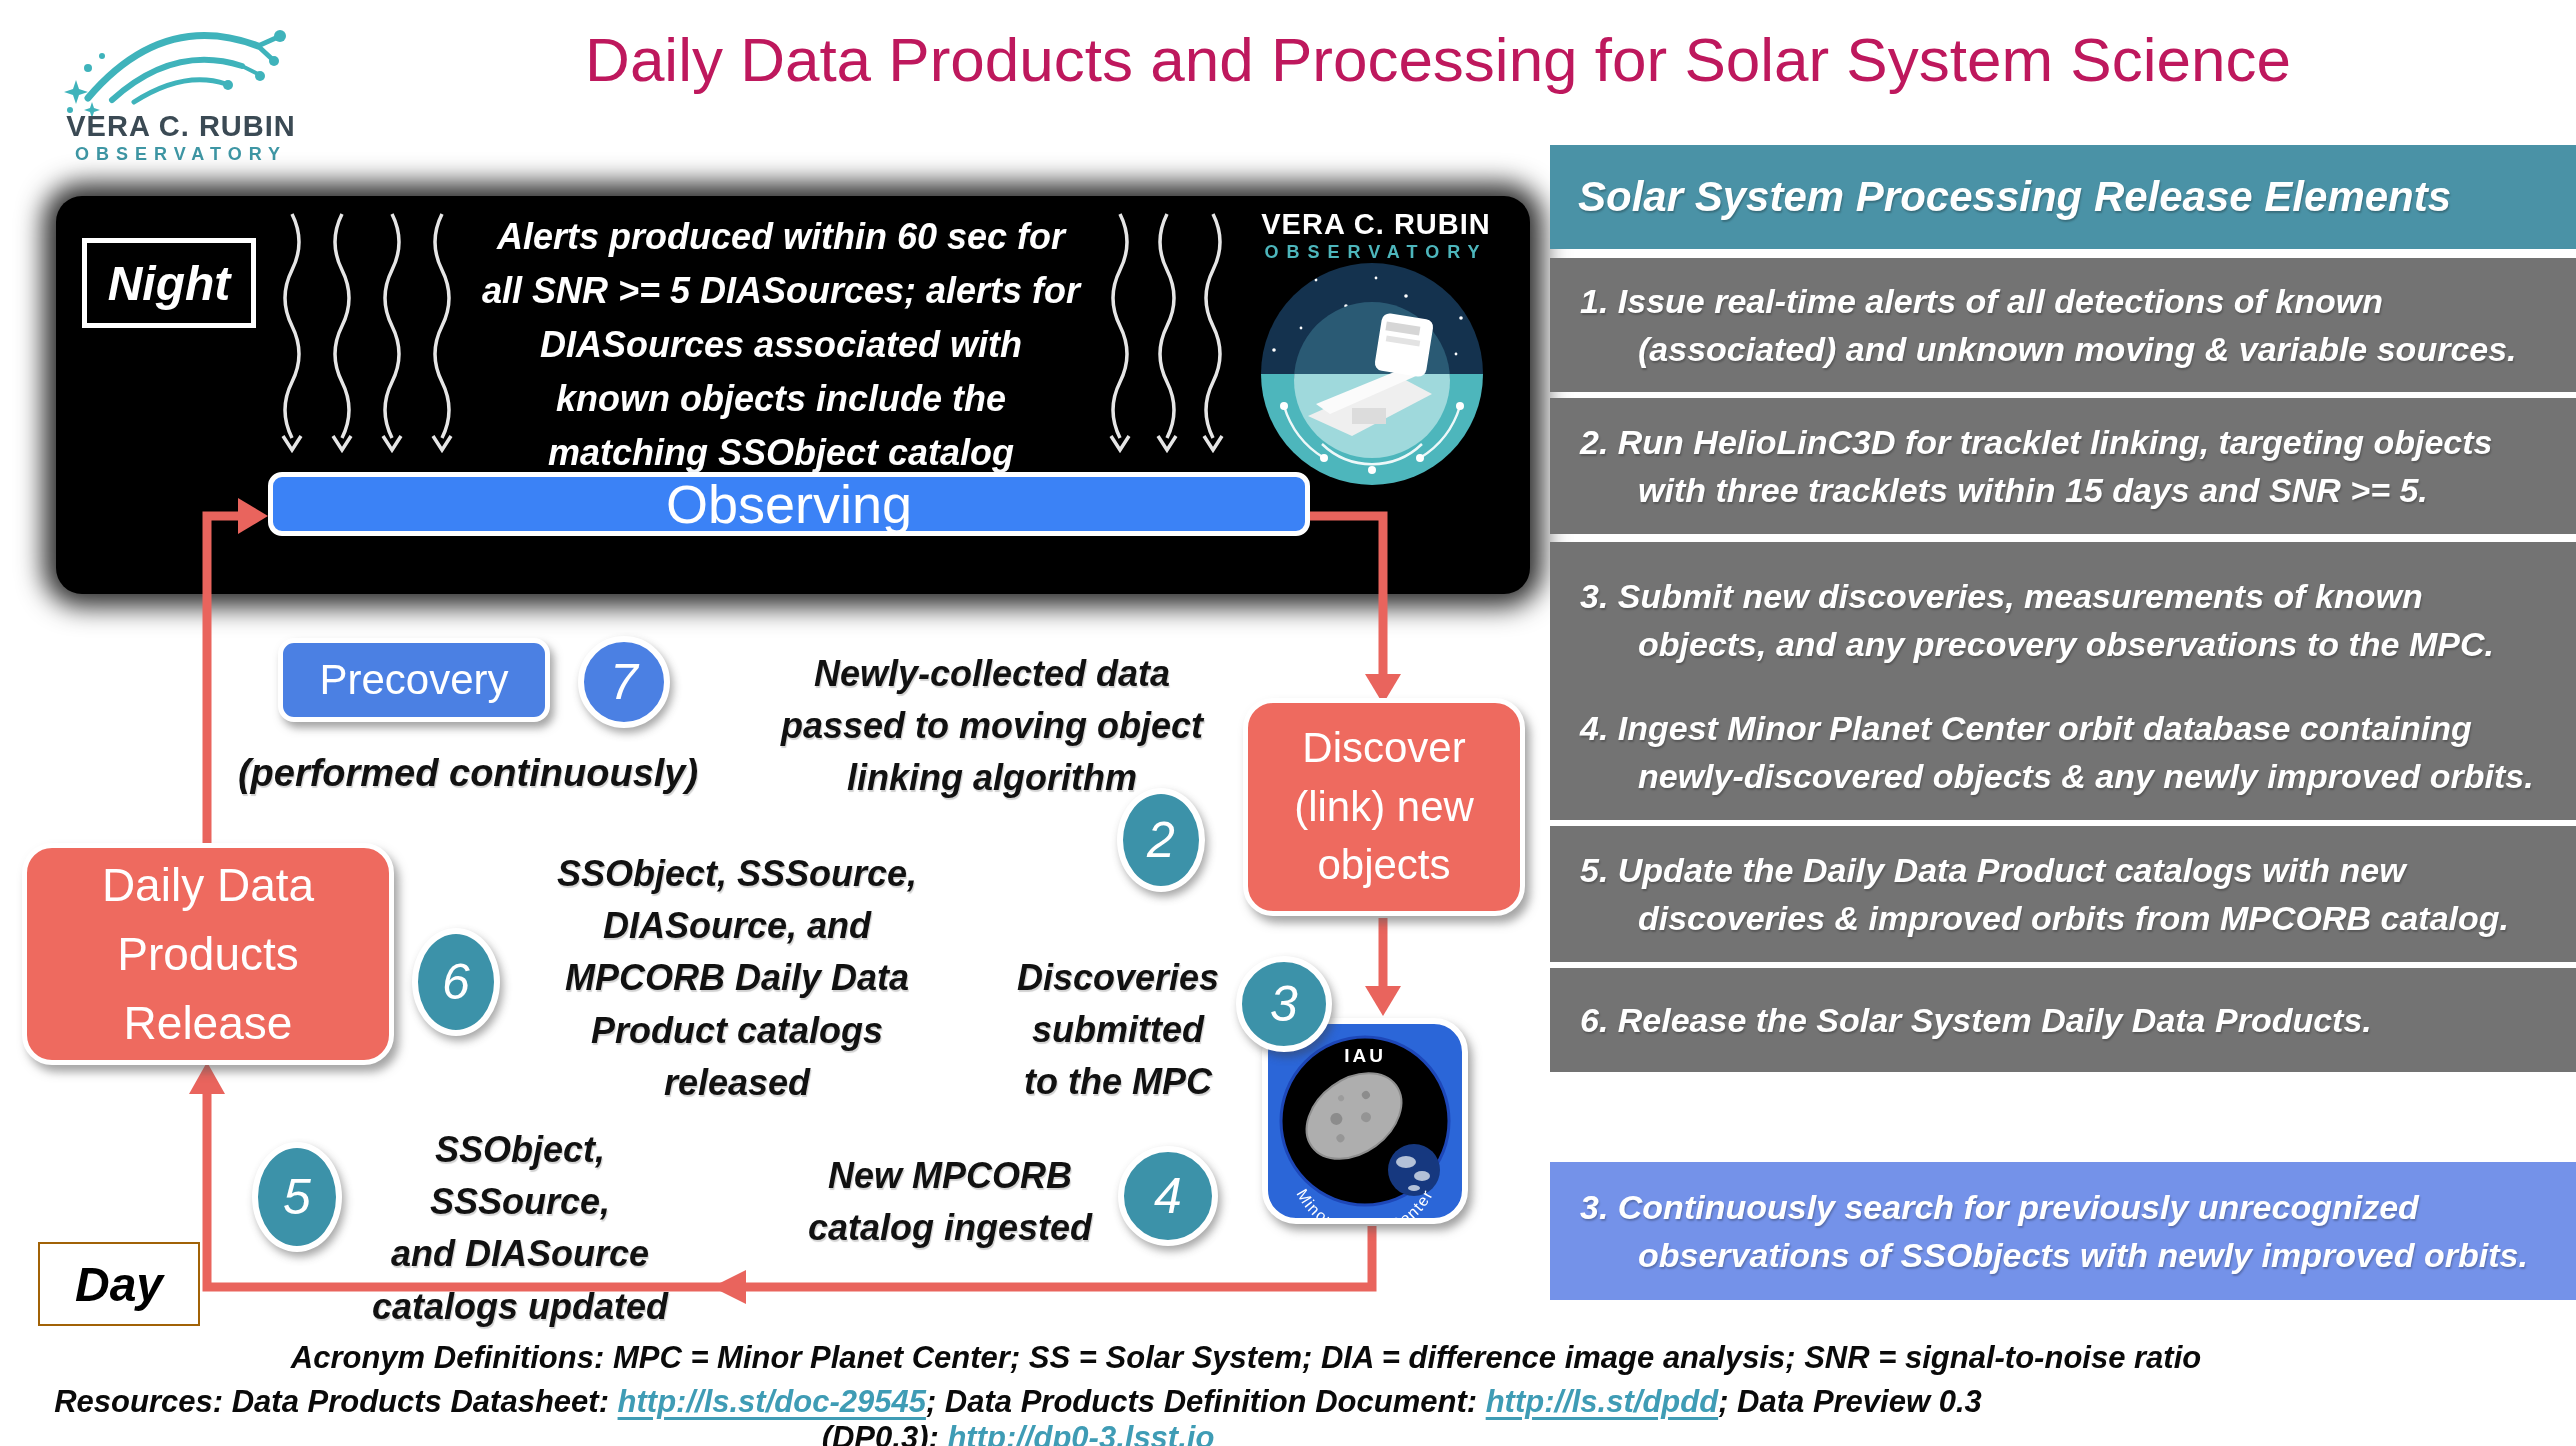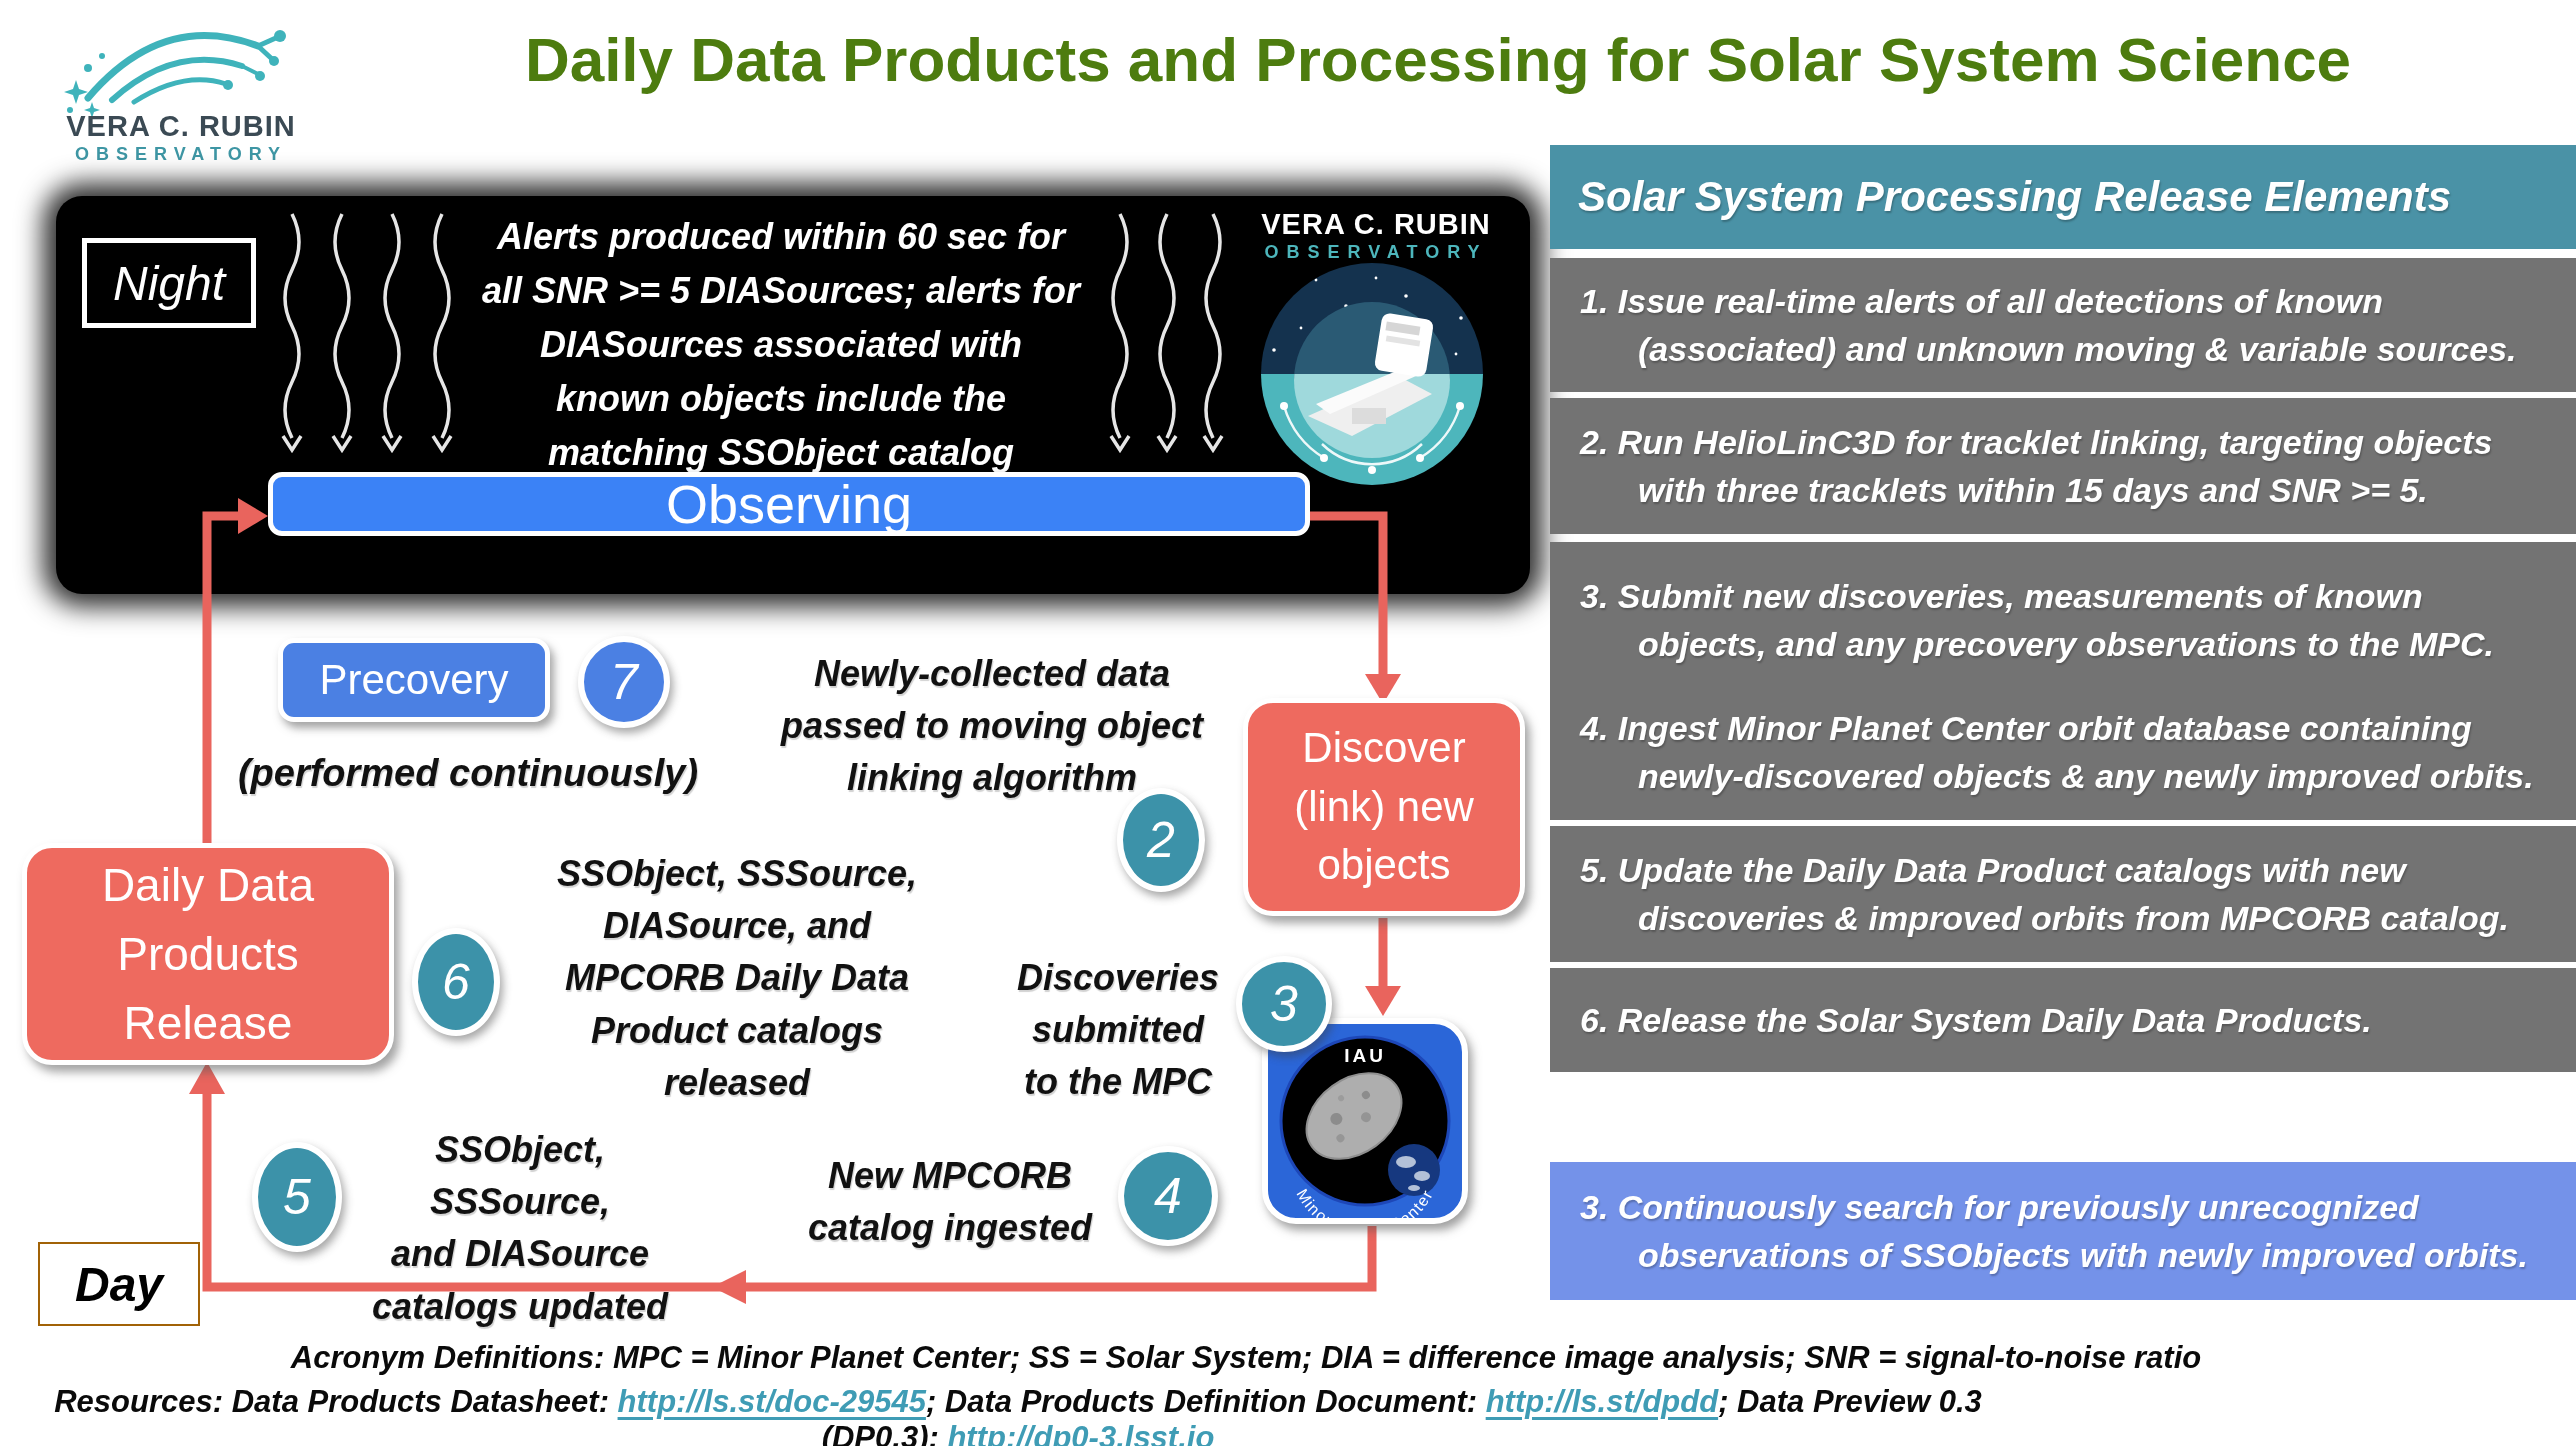--- a/index.html
+++ b/index.html
@@ -7,29 +7,29 @@
   .stage { position:relative; width:2576px; height:1446px; background:#ffffff; overflow:hidden; }
 
   
   .logo { position:absolute; left:58px; top:6px; width:246px; height:168px; }
   .logo svg { position:absolute; left:0; top:0; }
   .logo-l1 { position:absolute; left:0; top:104px; width:246px; text-align:center;
              font-size:29px; font-weight:700; letter-spacing:1px; color:#3b4a54; }
   .logo-l2 { position:absolute; left:0; top:138px; width:246px; text-align:center;
              font-size:18px; font-weight:700; letter-spacing:7px; color:#3e96a4; }
   .title { position:absolute; left:320px; top:24px; width:2236px; text-align:center;
-           font-size:62px; font-weight:700; color:#4d7c0f; }
+           font-size:62px; font-weight:400; color:#be185d; }
 
   
   .night { position:absolute; left:56px; top:196px; width:1474px; height:398px;
            background:#000; border-radius:26px; box-shadow:0 0 26px 13px rgba(0,0,0,0.82); }
   .rays { position:absolute; left:0; top:0; }
   .nlabel { position:absolute; left:26px; top:42px; width:174px; height:90px;
             border:5px solid #fff; display:flex; align-items:center; justify-content:center;
-            color:#fff; font-size:48px; font-weight:400; font-style:italic; }
+            color:#fff; font-size:48px; font-weight:700; font-style:italic; }
   .ntext { position:absolute; left:400px; top:14px; width:650px; color:#fff;
            font-size:36px; font-weight:700; font-style:italic; text-align:center;
            line-height:1.5; white-space:pre-line; }
   .nlogo-l1 { position:absolute; left:1150px; top:12px; width:340px; text-align:center;
               color:#fff; font-size:29px; font-weight:700; letter-spacing:1px; }
   .nlogo-l2 { position:absolute; left:1150px; top:46px; width:340px; text-align:center;
               color:#4db6bc; font-size:18px; font-weight:700; letter-spacing:8px; }
   .badge { position:absolute; left:1200px; top:62px; }
   .obar { position:absolute; left:212px; top:276px; width:1042px; height:64px;
           background:#3b82f6; border:5px solid #fff; border-radius:14px;

